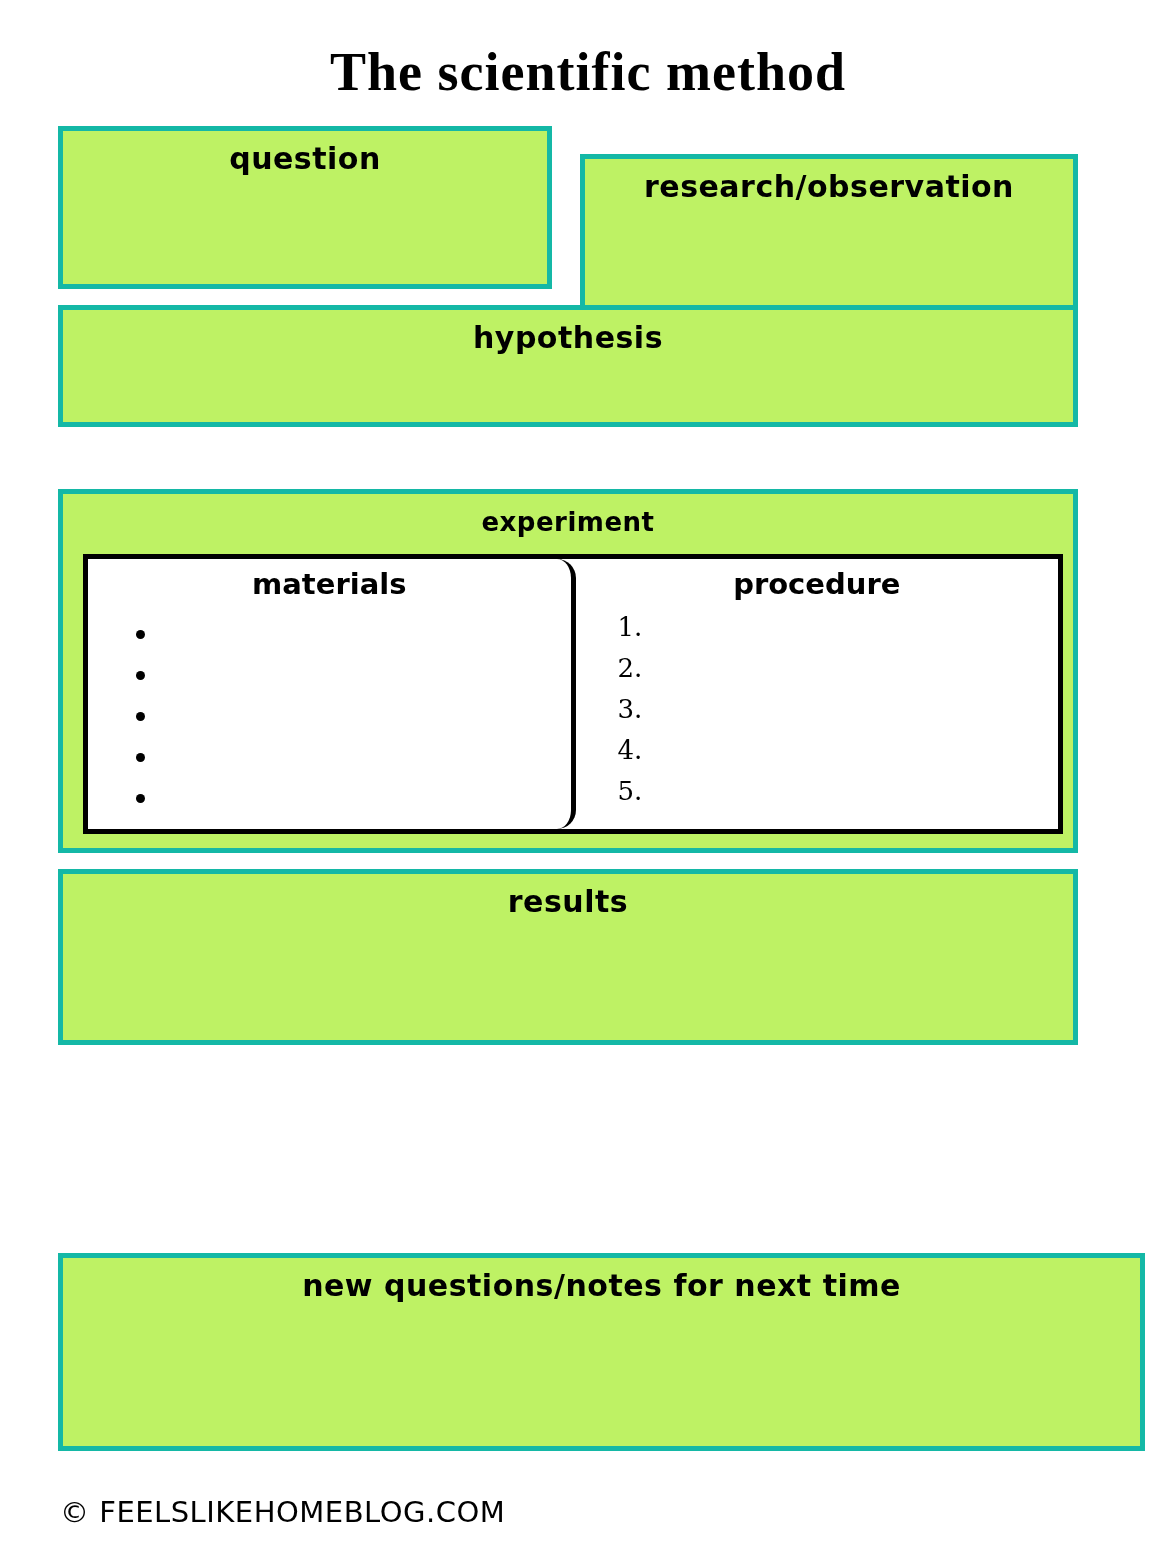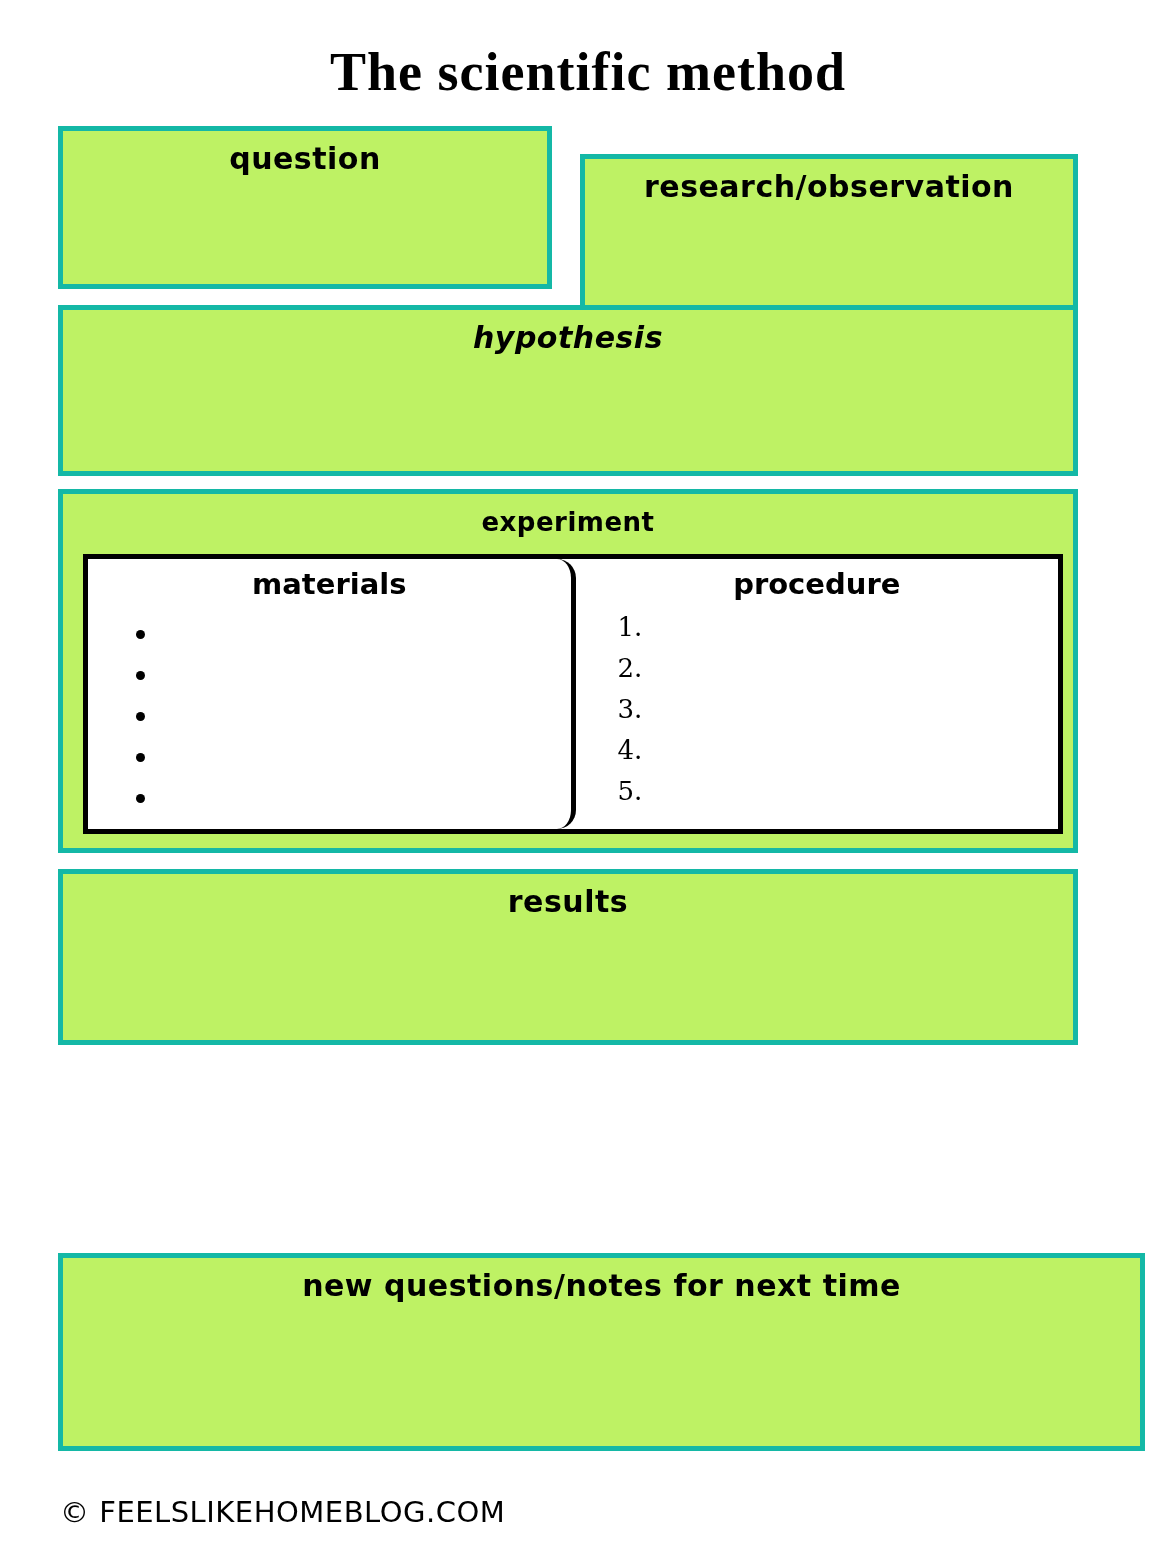--- a/index.html
+++ b/index.html
@@ -72,21 +72,21 @@
   
   #box-question {
     left: 58px;  top: 126px;  width: 494px;  height: 163px;
   }
   #box-research {
     left: 580px; top: 126px;  width: 498px;  height: 163px; margin-top: 28px;
   }
 
   
   #box-hypothesis {
-    left: 58px;  top: 305px;  width: 1020px; height: 171px; font-style: italic;
+    left: 58px;  top: 305px;  width: 1020px; height: 122px;
   }
 
   
   #box-experiment {
     left: 58px;  top: 489px;  width: 1020px; height: 364px;
   }
   #box-inner {
     position: absolute;
     left: 20px;
     top: 60px;

